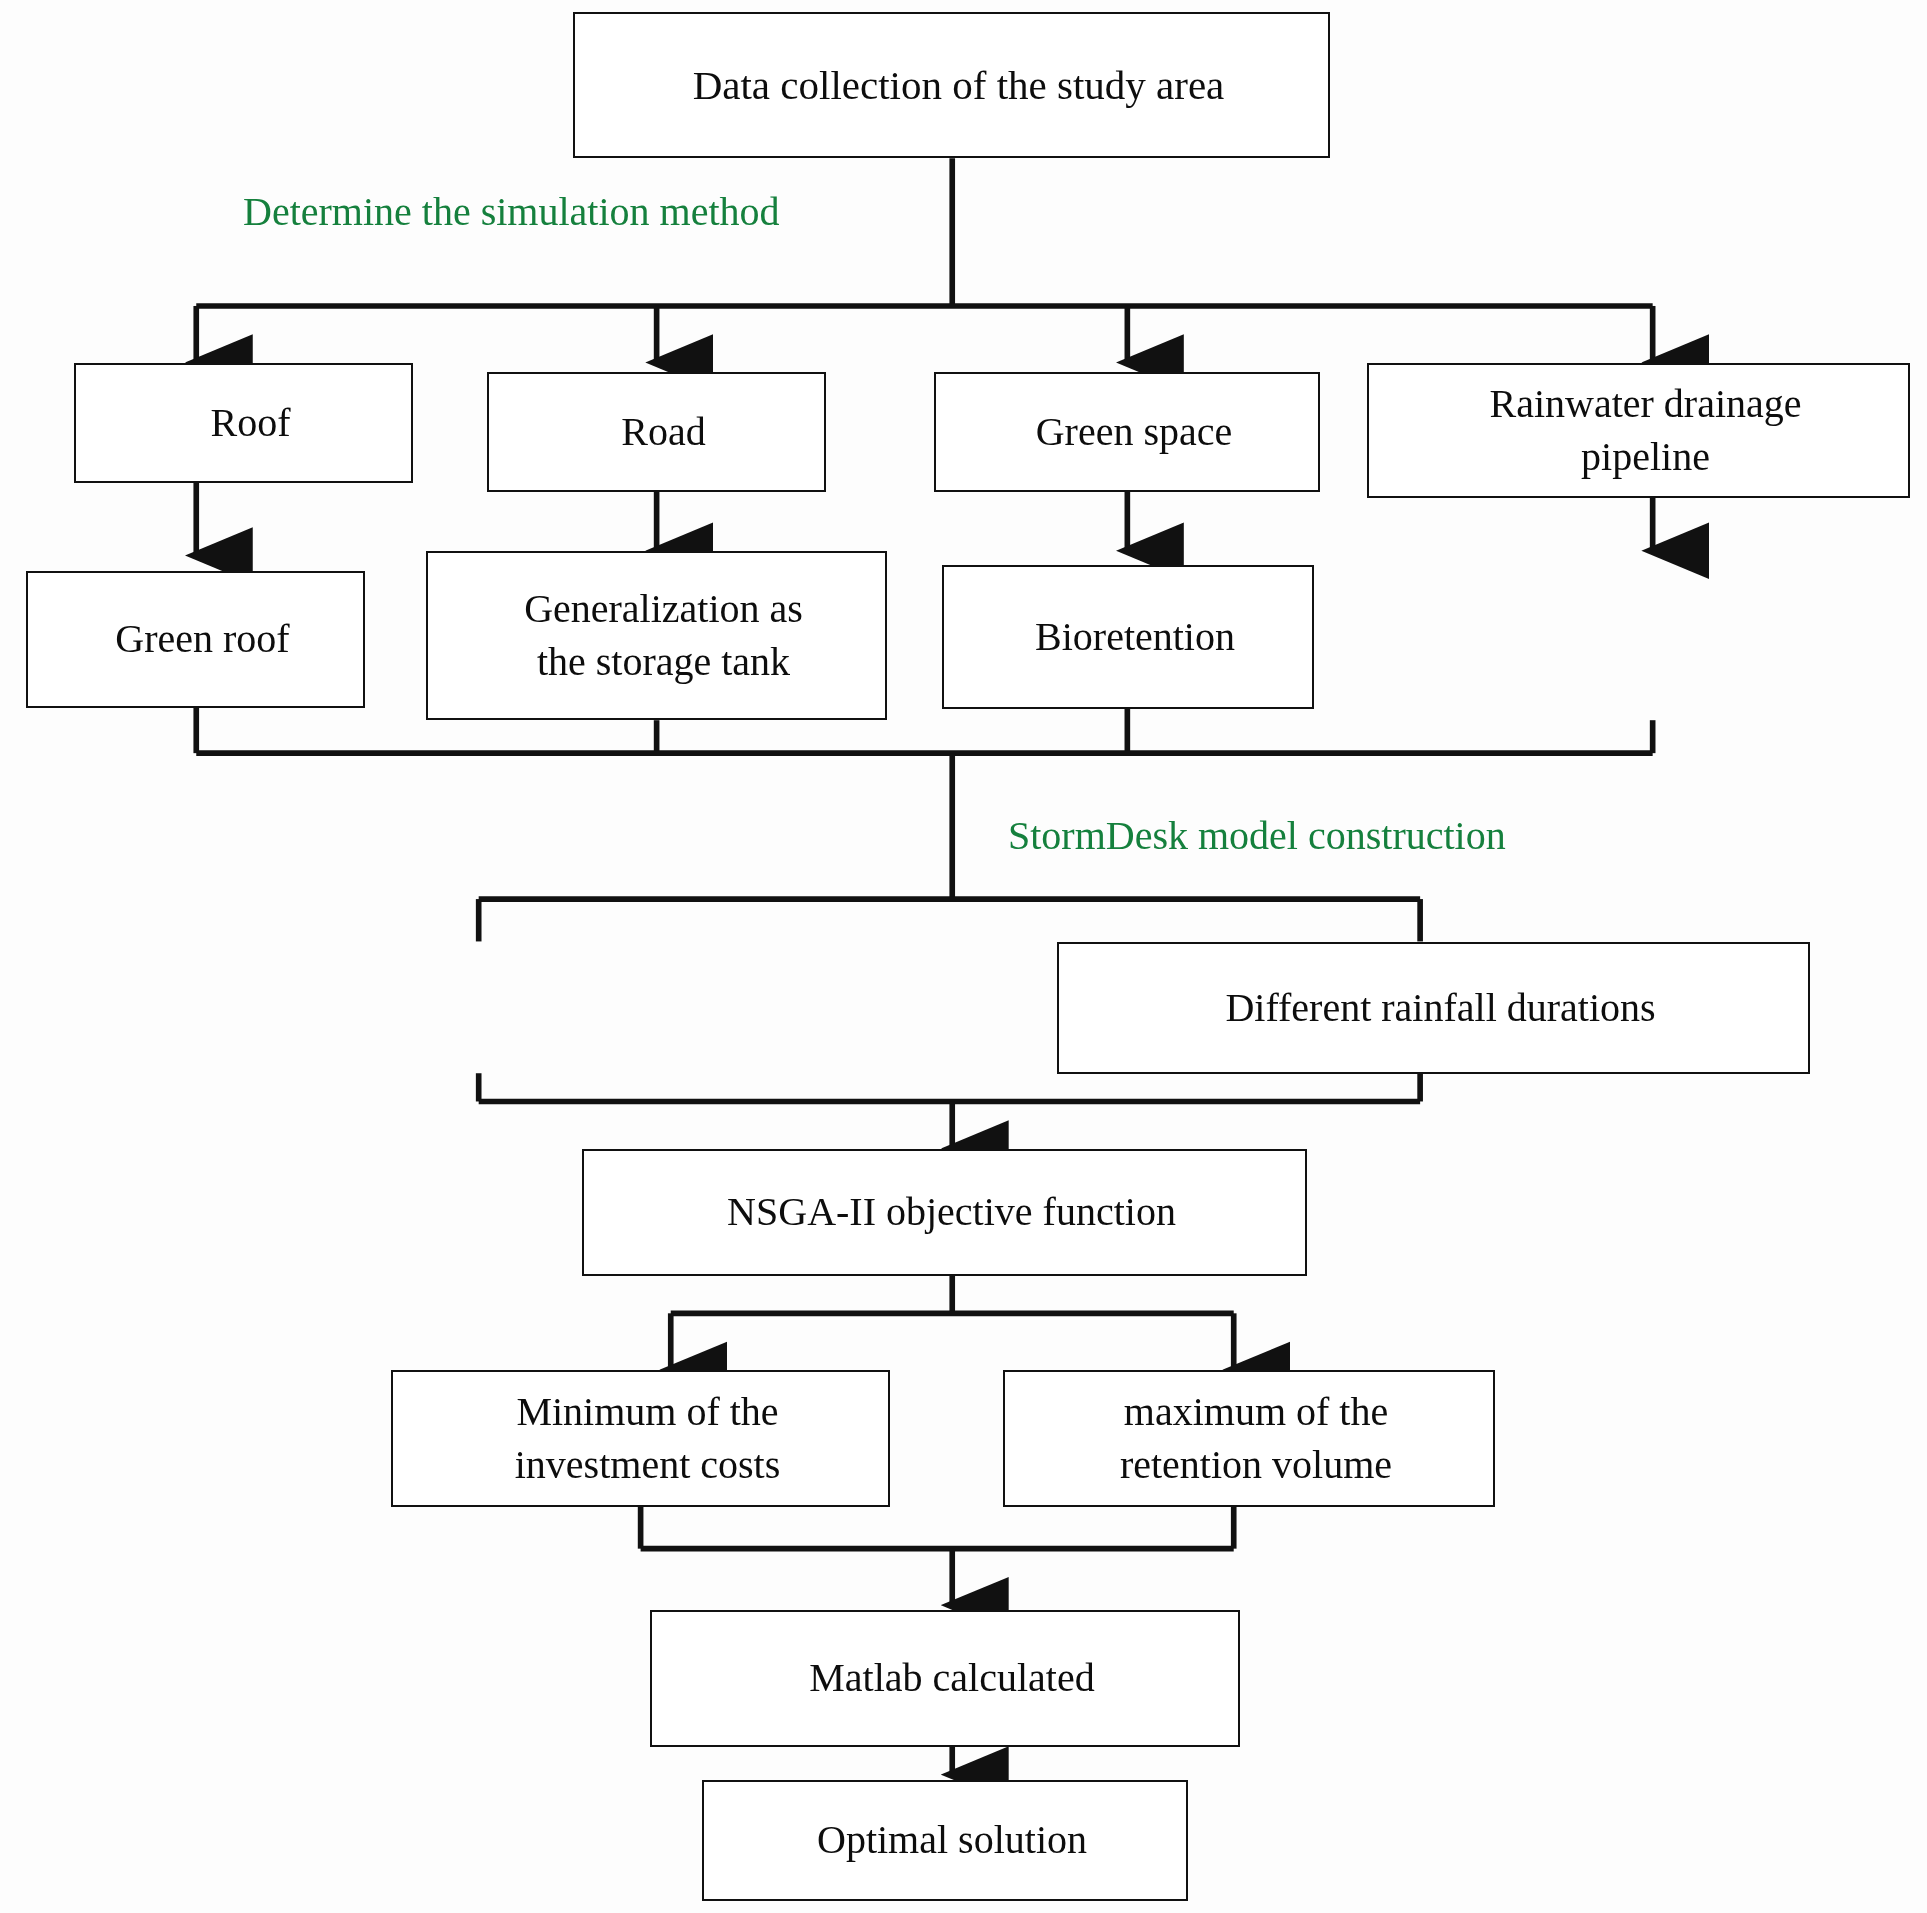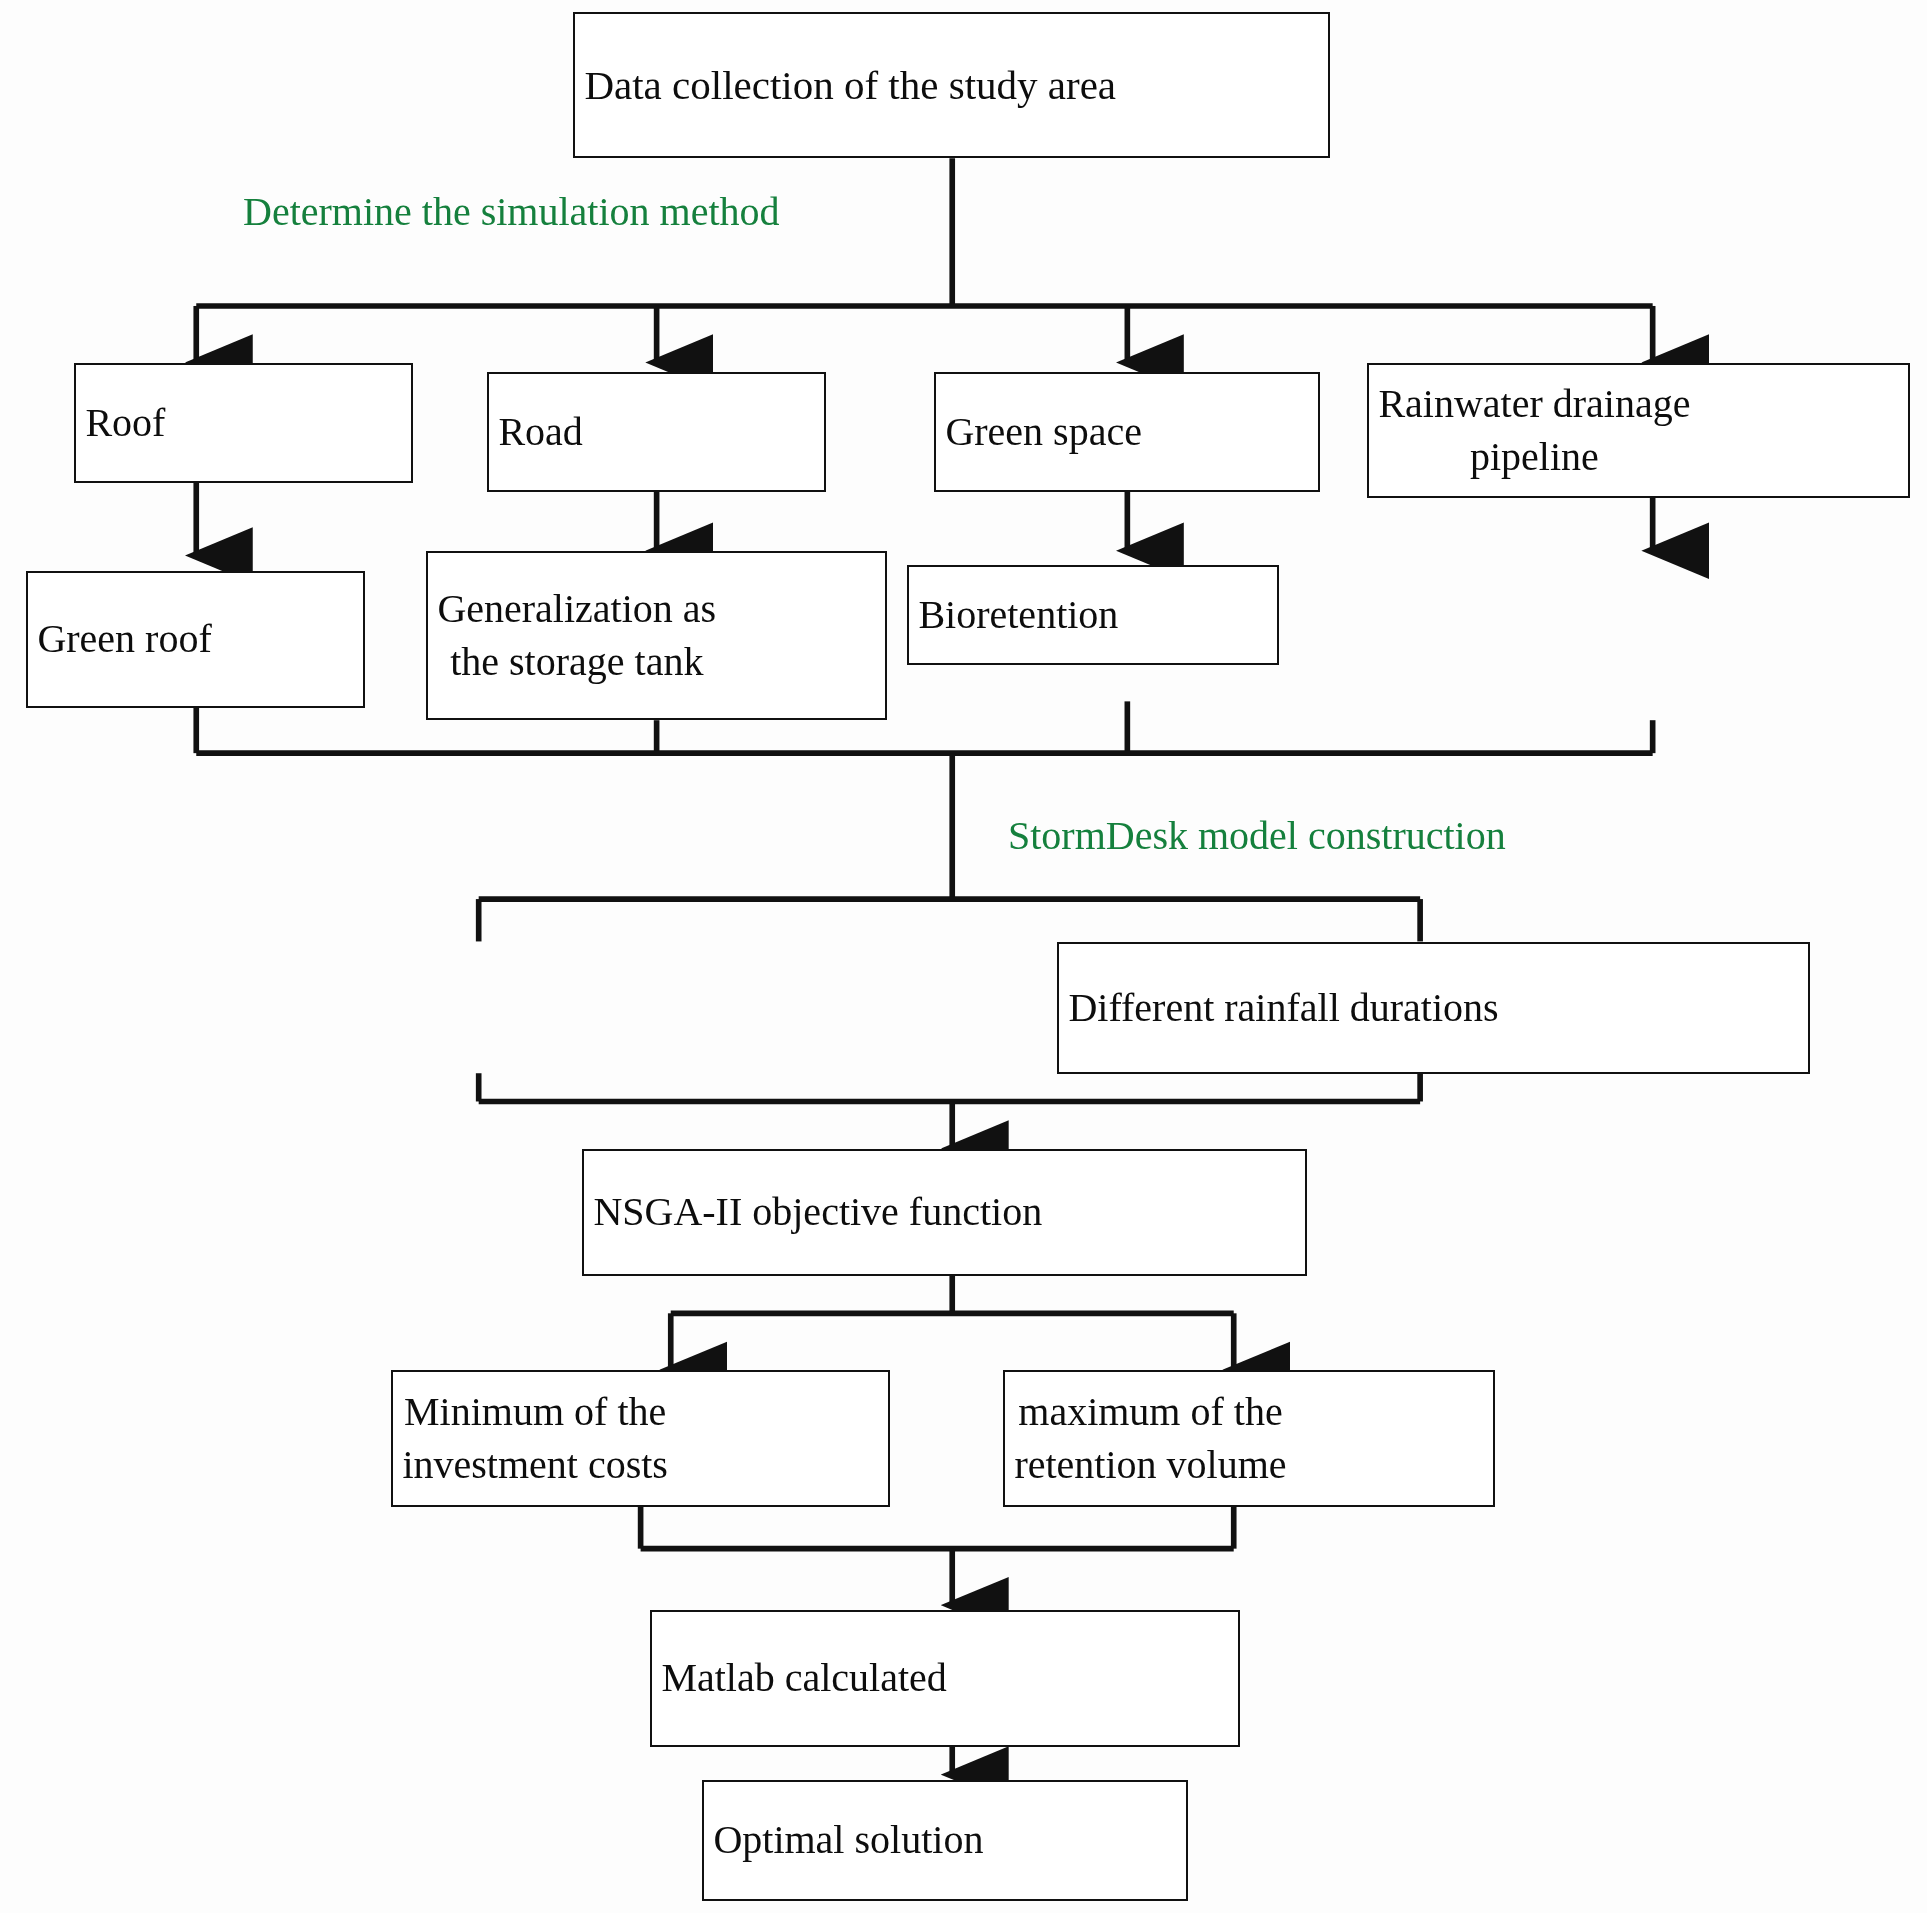--- a/index.html
+++ b/index.html
@@ -23,25 +23,26 @@
     height: 1913px;
     pointer-events: none;
   }
   .node {
     position: absolute;
     box-sizing: border-box;
     background: #ffffff;
     border: 2.8px solid #111111;
     display: flex;
     align-items: center;
-    justify-content: flex-start;
+    justify-content: center;
     text-align: center;
     color: #0d0d0d;
     line-height: 1.32;
     z-index: 3;
+    padding-left: 14px;
   }
   .node .label {
     display: block;
     padding: 0 9.4px;
     white-space: pre-line;
   }
   .fs-lg  { font-size: 41px; }
   .fs-md  { font-size: 40px; }
   .edge-label {
     position: absolute;
@@ -137,21 +138,21 @@
 
   <div class="node fs-md" style="left:26px; top:571px; width:339px; height:137px;">
     <span class="label">Green roof</span>
   </div>
 
   <div class="node fs-md" style="left:426px; top:551px; width:461px; height:169px;">
     <span class="label">Generalization as
 the storage tank</span>
   </div>
 
-  <div class="node fs-md" style="left:907px; top:565px; width:372px; height:100px;">
+  <div class="node fs-md" style="left:942px; top:565px; width:372px; height:144px;">
     <span class="label">Bioretention</span>
   </div>
 
 
 
   <div class="node fs-md" style="left:1057px; top:942px; width:753px; height:132px;">
     <span class="label">Different rainfall durations</span>
   </div>
 
   <div class="node fs-md" style="left:582px; top:1149px; width:725px; height:127px;">

